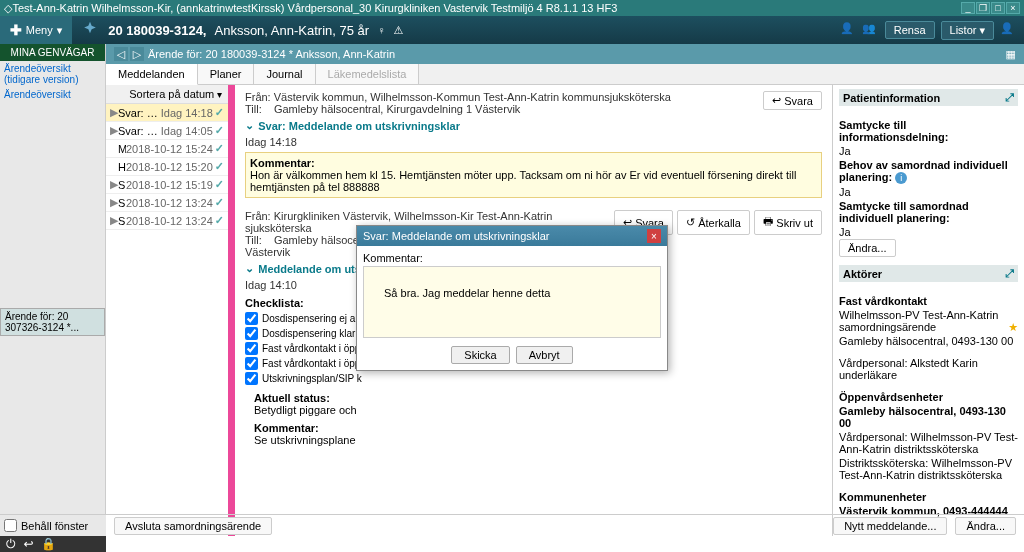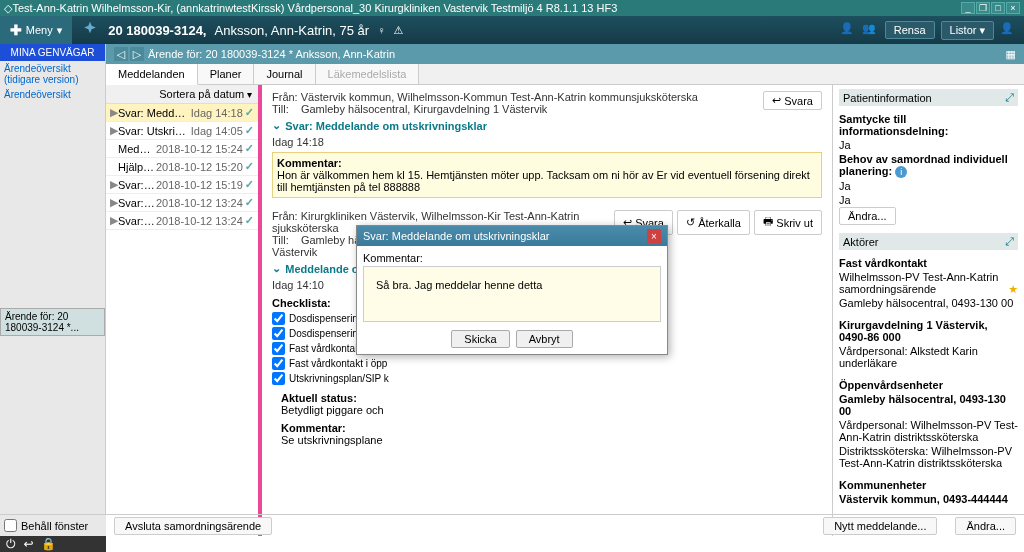--- a/index.html
+++ b/index.html
@@ -14,33 +14,33 @@
 .logo{width:20px;height:20px;margin:0 8px}
 .logo svg{width:100%;height:100%}
 .patient-info{flex:1;display:flex;align-items:center;gap:8px}
 .patient-id{font-size:13px;font-weight:bold}
 .patient-name{font-size:13px}
 .topbar-right{display:flex;align-items:center;gap:6px;padding-right:8px}
 .tb-btn{background:#2a5a6a;border:1px solid #4a8a9a;color:#fff;padding:2px 8px;border-radius:2px}
 .tb-icon{width:16px;height:16px;opacity:0.8}
 .main{display:flex;height:calc(100% - 60px)}
 .sidebar{width:106px;background:#e8e8e8;border-right:1px solid #ccc;display:flex;flex-direction:column}
-.sidebar-header{background:#1d4ed8;color:#fff;padding:3px 6px;font-size:10px;text-align:center}
+.sidebar-header{background:#14532d;color:#fff;padding:3px 6px;font-size:10px;text-align:center}
 .sidebar-link{color:#0066cc;padding:2px 4px;font-size:10px;cursor:pointer}
 .sidebar-tab{background:#d0e0e0;border:1px solid #aaa;padding:2px 4px;font-size:10px;margin-top:auto;margin-bottom:200px}
 .content{flex:1;display:flex;flex-direction:column}
 .content-header{background:#5a9aaa;color:#fff;padding:3px 8px;display:flex;align-items:center;gap:4px}
 .content-header .nav{display:flex;gap:2px}
 .nav-btn{width:14px;height:14px;background:#4a8a9a;display:flex;align-items:center;justify-content:center}
 .tabs{display:flex;background:#f0f0f0;border-bottom:1px solid #ccc}
 .tab{padding:4px 12px;border-right:1px solid #ccc;background:#f8f8f8}
 .tab.active{background:#fff;border-bottom:1px solid #fff;margin-bottom:-1px}
 .tab.disabled{color:#aaa}
 .content-body{flex:1;display:flex;overflow:hidden}
-.msg-list{width:156px;border-right:4px solid #ec4899}
+.msg-list{width:129px;border-right:7px solid #ec4899}
 .msg-sort{background:#f0f0f0;padding:3px 6px;text-align:right;border-bottom:1px solid #ddd;font-size:10px}
 .msg-item{display:flex;align-items:center;padding:2px 4px;border-bottom:1px solid #eee;font-size:10px}
 .msg-item.sel{background:#fff3c0}
 .msg-arrow{width:8px;color:#888}
 .msg-title{flex:1;overflow:hidden;text-overflow:ellipsis;white-space:nowrap}
 .msg-date{color:#666;margin-right:2px}
 .check{color:#5aa;font-weight:bold}
 .msg-detail{flex:1;padding:6px 10px;overflow-y:auto;position:relative}
 .msg-block{margin-bottom:12px}
 .msg-from{color:#333}
@@ -51,38 +51,38 @@
 .msg-actions{float:right;display:flex;gap:4px}
 .action-btn{border:1px solid #ccc;background:#fff;padding:2px 8px;border-radius:2px;display:flex;align-items:center;gap:3px}
 .checklist{margin:6px 0}
 .checklist-title{font-weight:bold;margin-bottom:2px}
 .check-item{display:flex;align-items:center;gap:4px;font-size:10px;padding:1px 0}
 .check-item input{margin:0}
 .status-block{margin:6px 9px}
 .status-title{font-weight:bold}
 .right-panel{width:192px;border-left:1px solid #ccc;padding:4px 6px;font-size:10px}
 .rp-section{margin-bottom:8px}
-.rp-header{background:#e0e8e8;padding:2px 4px;font-weight:normal;display:flex;justify-content:space-between;align-items:center;margin-bottom:6px}
+.rp-header{background:#e0e8e8;padding:2px 4px;font-weight:bold;display:flex;justify-content:space-between;align-items:center;margin-bottom:12px}
 .rp-row{padding:1px 0}
 .rp-bold{font-weight:bold}
 .expand{color:#0a7a8a;cursor:pointer}
 .star{color:#f0b000;float:right}
 .modal{position:absolute;left:356px;top:225px;width:312px;background:#fff;border:1px solid #888;box-shadow:2px 2px 8px rgba(0,0,0,0.3);z-index:100}
 .modal-header{background:linear-gradient(#4a8aaa,#3a7a9a);color:#fff;padding:3px 6px;display:flex;justify-content:space-between;align-items:center}
 .modal-close{background:#d04040;color:#fff;width:14px;height:14px;display:flex;align-items:center;justify-content:center;font-size:10px}
 .modal-body{padding:6px}
 .modal-label{margin-bottom:2px}
-.modal-textarea{width:100%;height:56px;background:#fffde8;border:1px solid #ccc;padding:12px;resize:none}
+.modal-textarea{width:100%;height:72px;background:#fffde8;border:1px solid #ccc;padding:20px;resize:none}
 .modal-btns{display:flex;justify-content:center;gap:6px;margin-top:6px}
 .modal-btn{border:1px solid #aaa;background:#f0f0f0;padding:2px 12px;border-radius:2px}
 .bottombar{position:absolute;bottom:16px;left:0;right:0;height:22px;display:flex;align-items:center;border-top:1px solid #ccc}
 .bb-left{width:106px;background:#e8e8e8;height:100%;display:flex;align-items:center;padding:0 4px;gap:4px}
 .bb-mid{flex:1;padding:8px 8px}
 .bb-btn{border:1px solid #ccc;background:#f8f8f8;padding:2px 10px;border-radius:2px}
-.bb-right{padding:0 8px;display:flex;gap:18px}
+.bb-right{padding:0 8px;display:flex;gap:8px}
 .statusbar{position:absolute;bottom:0;left:0;width:106px;height:16px;background:#333;display:flex;align-items:center;gap:8px;padding:0 6px}
 .sb-icon{color:#fff;font-size:12px}
 .info-icon{display:inline-block;width:12px;height:12px;border-radius:50%;background:#4a9ad0;color:#fff;text-align:center;line-height:12px;font-size:9px}
 .chev{color:#0a7a8a}
 </style>
 </head>
 <body>
 
 <div class="titlebar">
   <span>◇</span>
@@ -119,21 +119,21 @@
     <button class="tb-btn"><span>Listor</span> ▾</button>
     <span class="tb-icon">👤</span>
   </div>
 </div>
 
 <div class="main">
   <div class="sidebar">
     <div class="sidebar-header">MINA GENVÄGAR</div>
     <div class="sidebar-link">Ärendeöversikt (tidigare version)</div>
     <div class="sidebar-link">Ärendeöversikt</div>
-    <div class="sidebar-tab">Ärende för: 20 180039-3124 *...</div>
+    <div class="sidebar-tab">Ärende för: 20 307326-3124 *...</div>
   </div>
 
   <div class="content">
     <div class="content-header">
       <div class="nav">
         <div class="nav-btn">◁</div>
         <div class="nav-btn">▷</div>
       </div>
       <span>Ärende för: 20 180039-3124 * Anksson, Ann-Katrin</span>
       <span style="margin-left:auto">▦</span>
@@ -245,36 +245,36 @@
       <div class="right-panel">
         <div class="rp-header">
             <span>Patientinformation</span>
             <span class="expand">⤢</span>
           </div>
         <div class="rp-section">
           <div class="rp-row rp-bold">Samtycke till informationsdelning:</div>
           <div class="rp-row">Ja</div>
           <div class="rp-row"><b>Behov av samordnad individuell planering:</b> <span class="info-icon">i</span></div>
           <div class="rp-row">Ja</div>
+          <div class="rp-row rp-bold">Samtycke till samordnad individuell planering:</div>
           <div class="rp-row">Ja</div>
           <div style="text-align:right">
               <button class="action-btn">Ändra...</button>
             </div>
         </div>
         <div class="rp-header">
             <span>Aktörer</span>
             <span class="expand">⤢</span>
           </div>
         <div class="rp-section">
           <div class="rp-row rp-bold">Fast vårdkontakt</div>
           <div class="rp-row"><span>Wilhelmsson-PV Test-Ann-Katrin samordningsärende</span><span class="star">★</span></div>
           <div class="rp-row">Gamleby hälsocentral, 0493-130 00</div>
         </div>
         <div class="rp-section">
-          <div class="rp-row rp-bold">Kirurgavdelning 1 Västervik, 0490-86 000</div>
           <div class="rp-row">Vårdpersonal: Alkstedt Karin underläkare</div>
         </div>
         <div class="rp-section">
           <div class="rp-row rp-bold">Öppenvårdsenheter</div>
           <div class="rp-row rp-bold">Gamleby hälsocentral, 0493-130 00</div>
           <div class="rp-row">Vårdpersonal: Wilhelmsson-PV Test-Ann-Katrin distriktssköterska</div>
           <div class="rp-row">Distriktssköterska: Wilhelmsson-PV Test-Ann-Katrin distriktssköterska</div>
         </div>
         <div class="rp-section">
           <div class="rp-row rp-bold">Kommunenheter</div>

